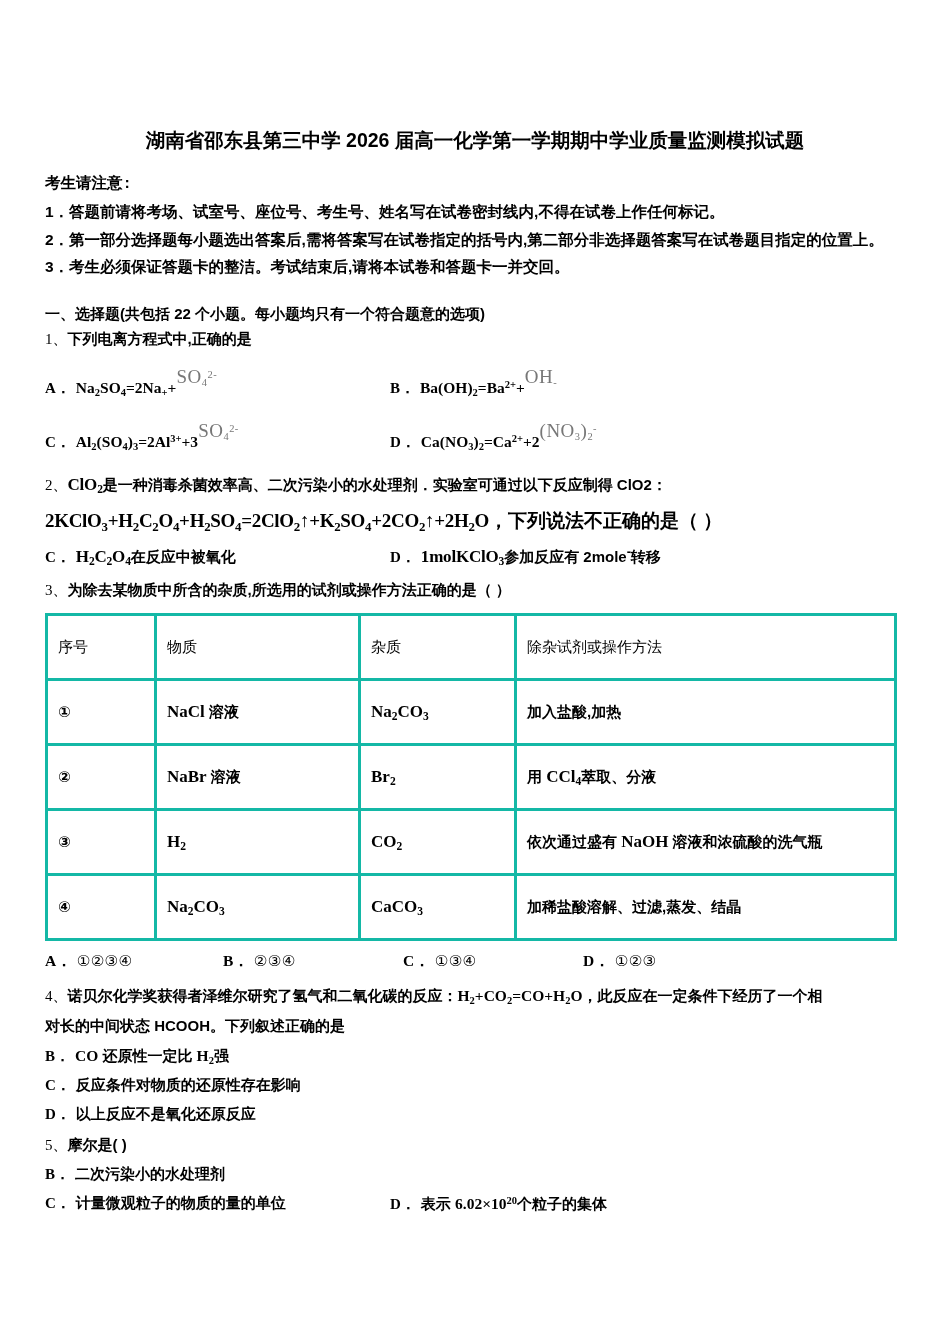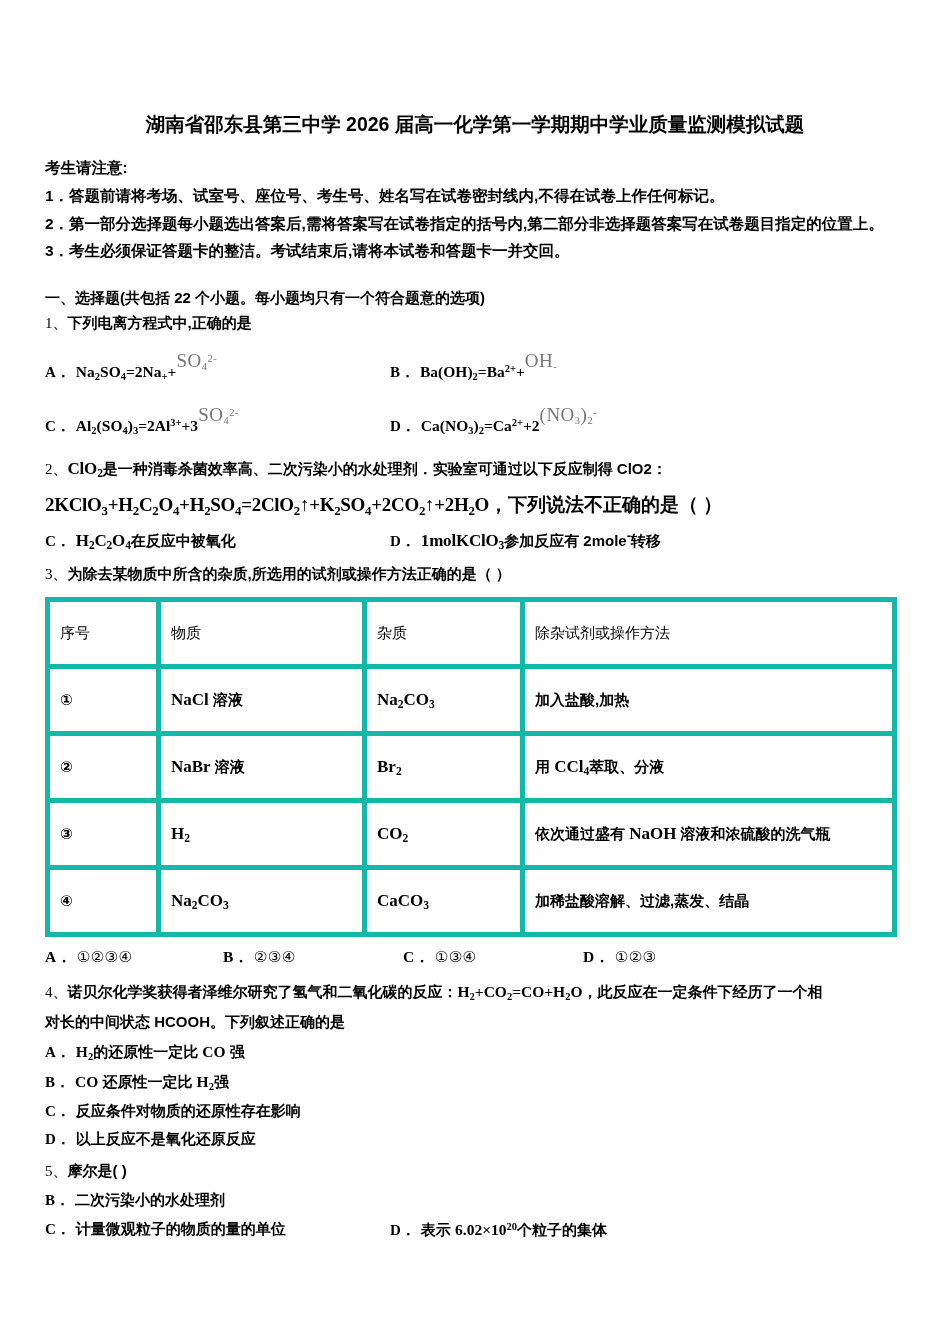--- a/index.html
+++ b/index.html
@@ -10,21 +10,21 @@
   body {
     width: 950px;
     height: 1344px;
     font-family: "Liberation Serif", "DejaVu Serif", serif;
     color: #000000;
     position: relative;
     overflow: hidden;
   }
   .page {
     position: absolute;
-    left: 0; top: 0;
+    left: 0; top: 16px;
     width: 950px;
     height: 980px;
     padding: 0;
   }
   .inner {
     position: absolute;
     left: 45px;
     top: 112px;
     width: 860px;
   }
@@ -42,21 +42,21 @@
   }
 
   
   .notice {
     font-family: "Liberation Sans", "DejaVu Sans", sans-serif;
     font-size: 15.5px;
     font-weight: bold;
     line-height: 1.72;
     margin-bottom: 4px;
   }
-  .notice-head { margin-bottom: 1px; }
+  .notice-head { margin-bottom: 1px; font-family: Liberation Mono, monospace; }
   .notice-line { margin-bottom: 1px; }
 
   
   .section-head {
     font-family: "Liberation Sans", "DejaVu Sans", sans-serif;
     font-size: 15px;
     font-weight: bold;
     margin-top: 24px;
     margin-bottom: 2px;
   }
@@ -141,21 +141,21 @@
 
   
   table.purify {
     border-collapse: collapse;
     width: 852px;
     margin-top: 10px;
     margin-bottom: 4px;
     table-layout: fixed;
   }
   table.purify td, table.purify th {
-    border: 5px solid #14b8a6;
+    border: 3px solid #14b8a6;
     height: 46px;
     padding: 8px 10px;
     text-align: left;
     vertical-align: middle;
     font-family: "Liberation Sans", "DejaVu Sans", sans-serif;
     font-size: 15px;
     font-weight: bold;
   }
   table.purify th {
     font-weight: normal;
@@ -307,25 +307,20 @@
       </div>
     </div>
 
     <div class="q-stem" style="margin-top:6px;">
       <span class="q-num">4、</span><span>诺贝尔化学奖获得者泽维尔研究了氢气和二氧化碳的反应：</span><span class="chem">H<sub>2</sub>+CO<sub>2</sub>=CO+H<sub>2</sub>O</span><span>，此反应在一定条件下经历了一个相</span>
     </div>
     <div class="q-stem">对长的中间状态 HCOOH。下列叙述正确的是</div>
     <div>
       <div class="opt-row">
         <div class="opt">
-          <span class="lab">A．</span><span class="chem">H<sub>2</sub></span><span>的还原性一定比 <span class="chem">CO</span> 强</span>
-        </div>
-      </div>
-      <div class="opt-row">
-        <div class="opt">
           <span class="lab">B．</span><span class="chem">CO</span><span> 还原性一定比 <span class="chem">H<sub>2</sub></span>强</span>
         </div>
       </div>
       <div class="opt-row">
         <div class="opt">
           <span class="lab">C．</span><span>反应条件对物质的还原性存在影响</span>
         </div>
       </div>
       <div class="opt-row">
         <div class="opt">

